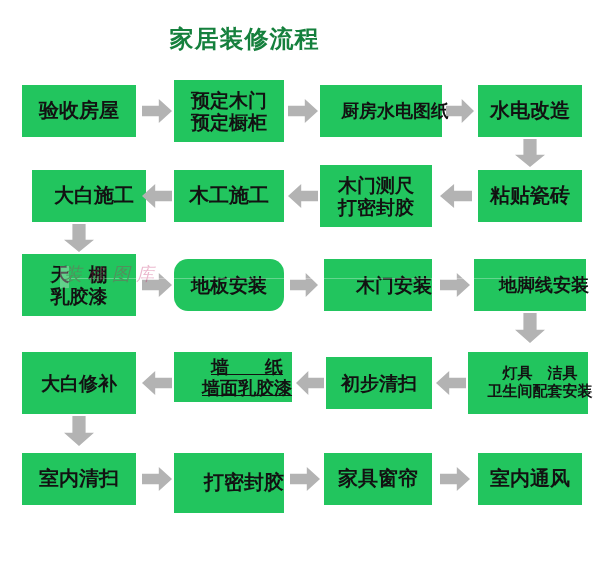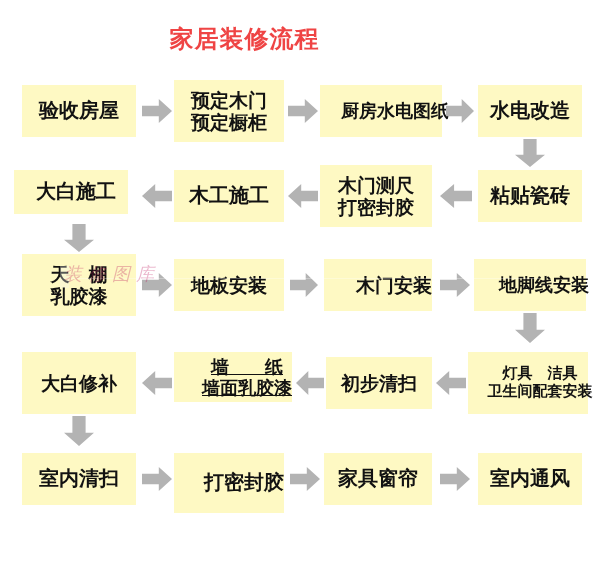--- a/index.html
+++ b/index.html
@@ -22,29 +22,29 @@
   }
 
   .chart-title {
     position: absolute;
     left: 0;
     top: 24px;
     width: 489px;
     text-align: center;
     font-size: 24px;
     font-weight: bold;
-    color: #ef4444;
+    color: #15803d;
     letter-spacing: 1px;
     line-height: 30px;
   }
 
   
   .node {
     position: absolute;
-    background: #fef9c3;
+    background: #22c55e;
     color: #121212;
     font-weight: bold;
     display: flex;
     flex-direction: column;
     align-items: center;
     justify-content: center;
     text-align: center;
     box-sizing: border-box;
     line-height: 1.18;
   }
@@ -131,21 +131,21 @@
     <span class="ln">厨房水电图纸</span>
   </div>
   <div class="arrow arrow-right" style="left:446px; top:99px; width:28px; height:24px;"></div>
 
   <div class="node f20" style="left:478px; top:85px; width:104px; height:52px;">
     <span class="ln">水电改造</span>
   </div>
 
   <div class="arrow arrow-down" style="left:515px; top:139px; width:30px; height:28px;"></div>
 
-  <div class="node f20" style="left:14px; top:170px; width:114px; height:44px;padding-left:10px;">
+  <div class="node f20" style="left:32px; top:170px; width:114px; height:52px;padding-left:10px;">
     <span class="ln">大白施工</span>
   </div>
   <div class="arrow arrow-left" style="left:142px; top:184px; width:30px; height:24px;"></div>
 
   <div class="node f20" style="left:174px; top:170px; width:110px; height:52px;">
     <span class="ln">木工施工</span>
   </div>
   <div class="arrow arrow-left" style="left:288px; top:184px; width:30px; height:24px;"></div>
 
   <div class="node f19" style="left:320px; top:165px; width:112px; height:62px;">
@@ -159,21 +159,21 @@
   </div>
 
   <div class="arrow arrow-down" style="left:64px; top:224px; width:30px; height:28px;"></div>
 
   <div class="node f19" style="left:22px; top:254px; width:114px; height:62px;">
     <span class="ln">天　棚</span>
     <span class="ln">乳胶漆</span>
   </div>
   <div class="arrow arrow-right" style="left:142px; top:273px; width:30px; height:24px;"></div>
 
-  <div class="node f19" style="left:174px; top:259px; width:110px; height:52px;">
+  <div class="node f19" style="left:174px; top:259px; width:110px; height:52px;border-radius:14px;">
     <span class="ln">地板安装</span>
   </div>
   <div class="arrow arrow-right" style="left:290px; top:273px; width:28px; height:24px;"></div>
 
   <div class="node f19" style="left:324px; top:259px; width:108px; height:52px;align-items:flex-end;">
     <span class="ln">木门安装</span>
   </div>
   <div class="arrow arrow-right" style="left:440px; top:273px; width:30px; height:24px;"></div>
 
   <div class="node f18" style="left:474px; top:259px; width:112px; height:52px;">

